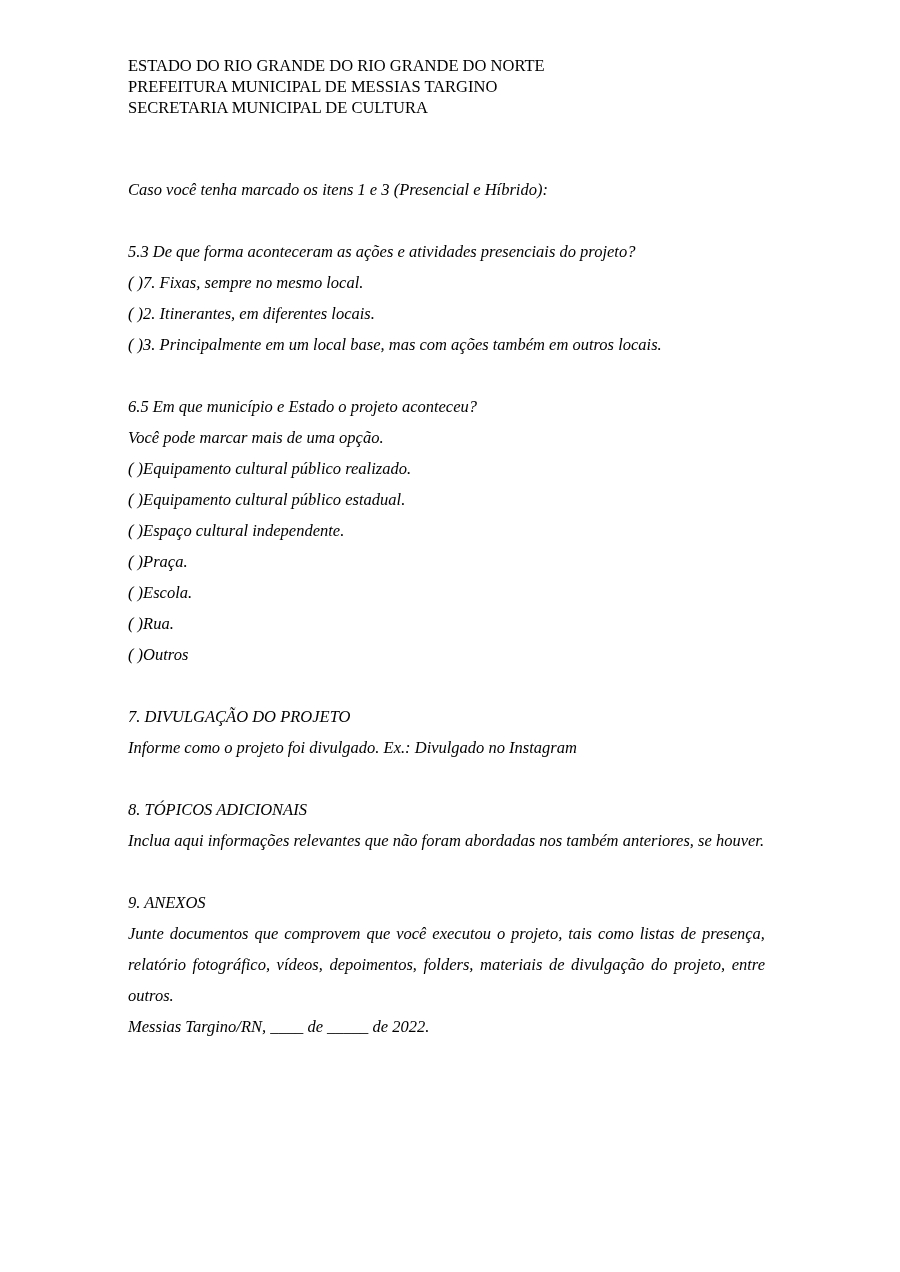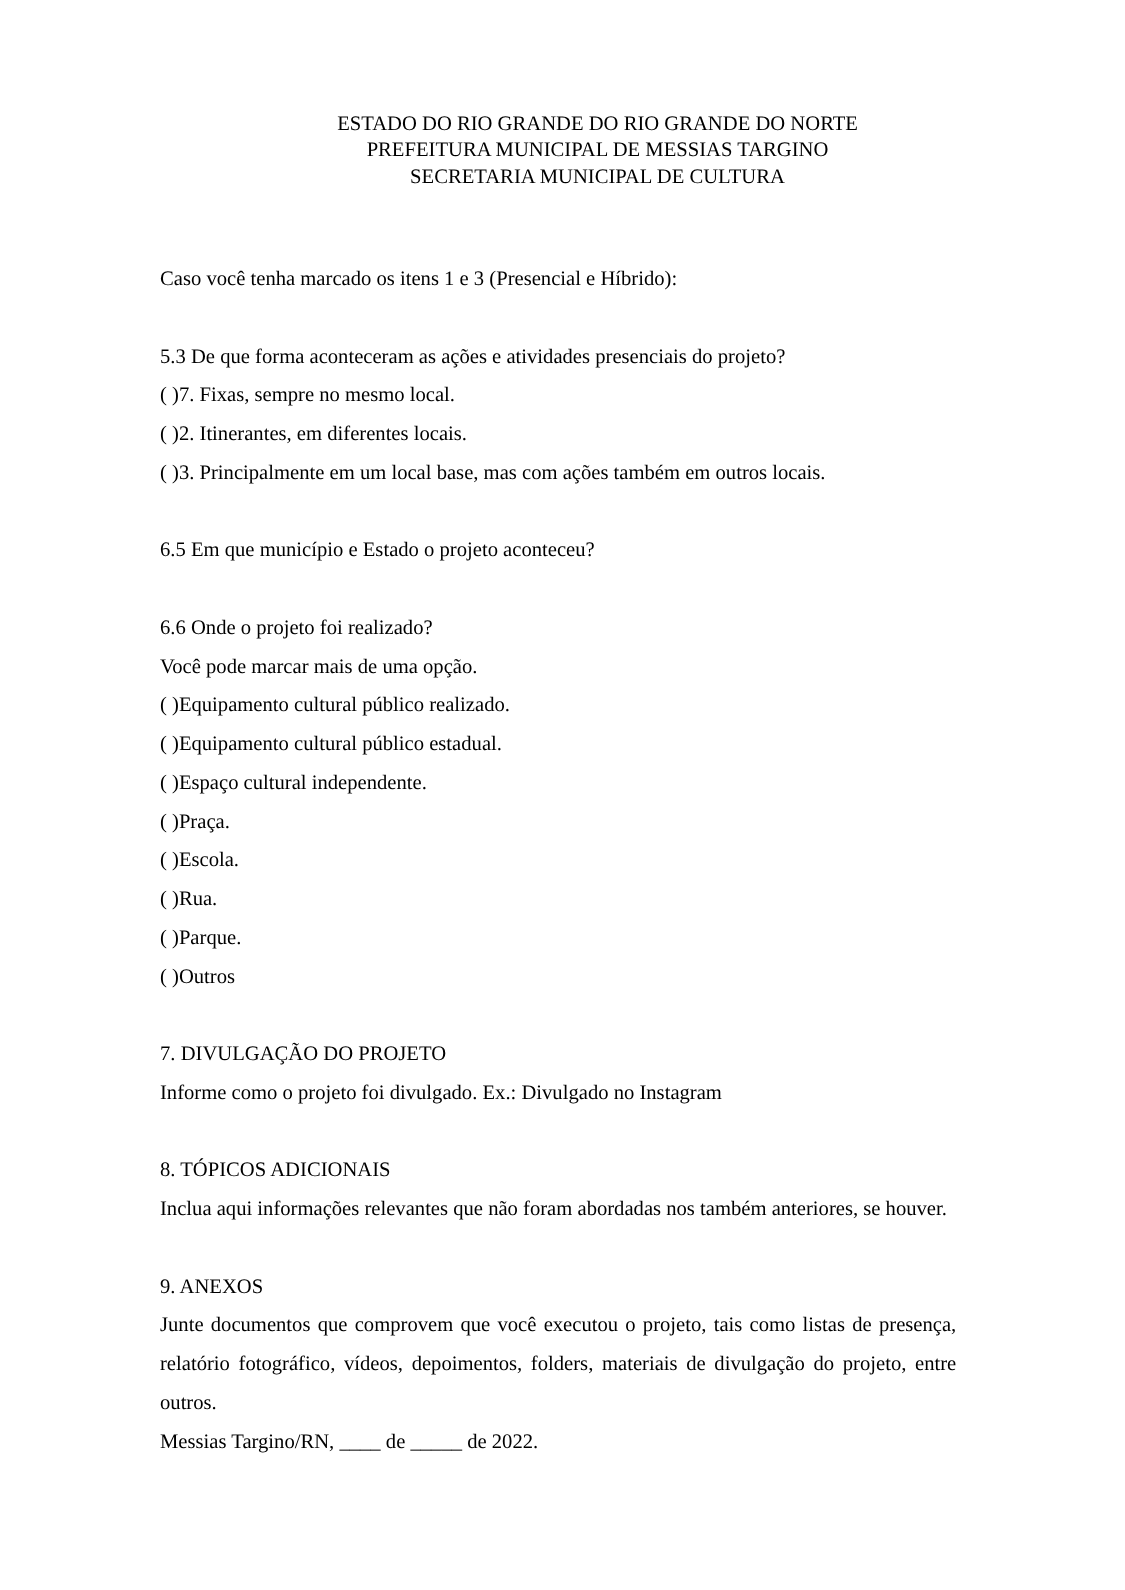--- a/index.html
+++ b/index.html
@@ -12,30 +12,30 @@
     width: 900px;
     height: 1272px;
     background: #ffffff;
     color: #000000;
     font-family: "Liberation Serif", serif;
     font-size: 16.5px;
     padding: 55px 72px 0 128px;
     overflow: hidden;
   }
   .doc-header {
-    text-align: center;
+    text-align: left;
     line-height: 21px;
-    margin-top: 33px;
   }
   .doc-header .hline {
     white-space: nowrap;
   }
   .doc-body {
     margin-top: 56px;
     max-width: 700px;
+    font-style: italic;
   }
   .doc-body p,
   .doc-body h3 {
     margin: 0;
     padding: 0;
     font-size: 16.5px;
     line-height: 31px;
     font-weight: normal;
     max-width: 637px;
   }
@@ -64,29 +64,27 @@
       <p>(  )7. Fixas, sempre no mesmo local.</p>
       <p>(  )2. Itinerantes, em diferentes locais.</p>
       <p>(  )3. Principalmente em um local base, mas com ações também em outros locais.</p>
     </section>
 
     <section>
       <h3 class="bold gap-top">6.5 Em que município e Estado o projeto aconteceu?</h3>
     </section>
 
     <section>
-      <h3 class="bold gap-top">6.6 Onde o projeto foi realizado?</h3>
       <p>Você pode marcar mais de uma opção.</p>
       <p>(  )Equipamento cultural público realizado.</p>
       <p>(  )Equipamento cultural público estadual.</p>
       <p>(  )Espaço cultural independente.</p>
       <p>(  )Praça.</p>
       <p>(  )Escola.</p>
       <p>(  )Rua.</p>
-      <p>(  )Parque.</p>
       <p>(  )Outros</p>
     </section>
 
     <section>
       <h3 class="bold gap-top">7. DIVULGAÇÃO DO PROJETO</h3>
       <p>Informe como o projeto foi divulgado. Ex.: Divulgado no Instagram</p>
     </section>
 
     <section>
       <h3 class="bold gap-top">8. TÓPICOS ADICIONAIS</h3>

